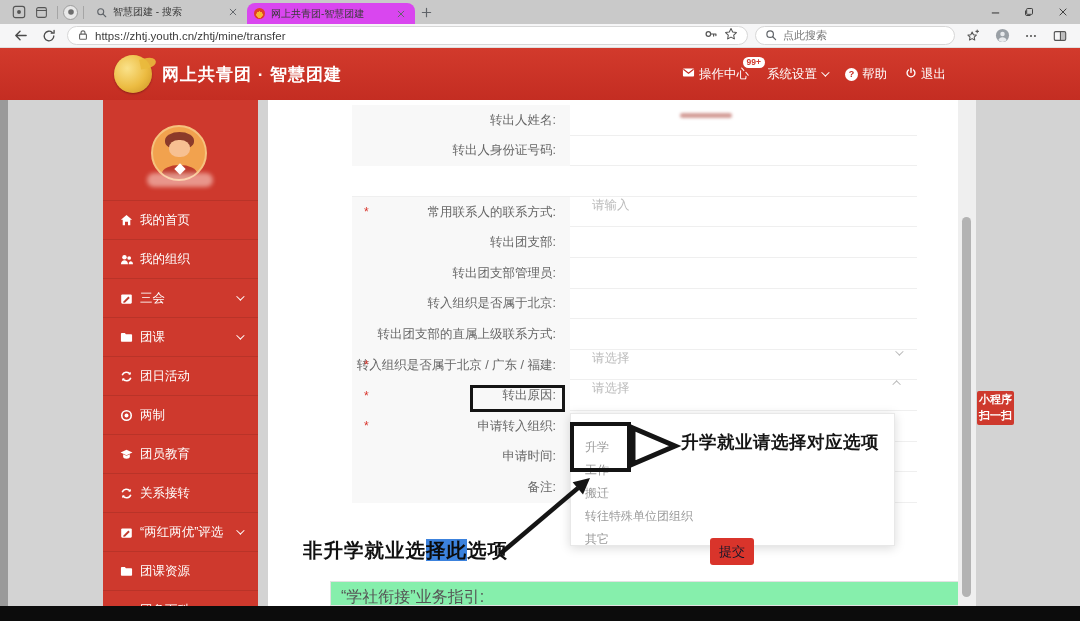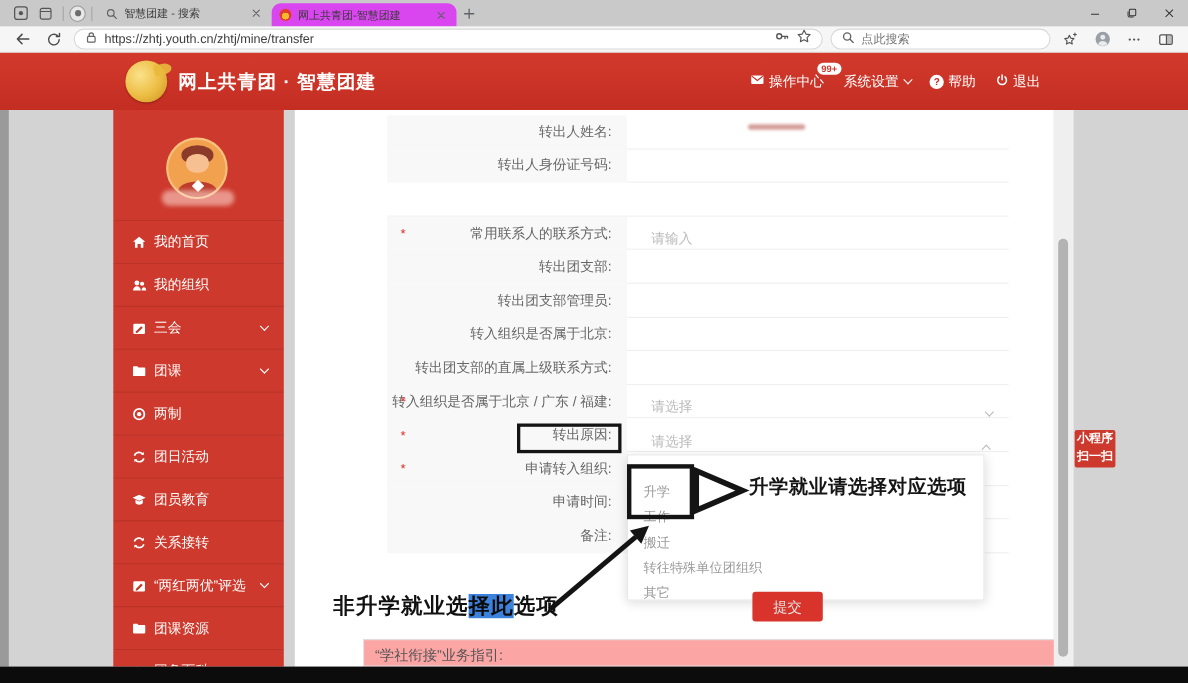--- a/index.html
+++ b/index.html
@@ -74,36 +74,36 @@
   .side-item .ic { display:inline-flex; margin-right:7px; color:#fff; }
   .side-item .chev { margin-left:auto; margin-right:16px; border-color:#fff; }
 
   
   #main { position:absolute; left:268px; top:100px; width:690px; height:506px; background:#ffffff; }
   #form-rows { position:absolute; left:62px; top:5px; width:565px;margin-left:22px; }
   .f-row { display:flex; height:30.6px; }
   .f-label { width:218px; background:#f8f8f8; display:flex; align-items:center; justify-content:flex-end;
              padding-right:14px; font-size:12.5px; color:#666; position:relative; white-space:nowrap; }
   .f-label .req { position:absolute; left:12px; color:#d9342b; font-size:12px; }
-  .f-value { flex:1; border-bottom:1px solid #efefef; display:flex; align-items:flex-end; padding-left:22px;
+  .f-value { flex:1; border-bottom:1px solid #efefef; display:flex; align-items:flex-start; padding-left:22px;
              position:relative; font-size:12.5px; color:#bbb; }
   .f-value .chev { border-color:#b9b9b9; position:absolute; right:16px; }
   #redact1 { position:absolute; left:412px; top:13px; width:52px; height:5px; border-radius:3px;
              background:rgba(170,60,50,.5); filter:blur(1.5px); }
 
   #dropdown { position:absolute; left:302px; top:313px; width:325px; height:133px; background:#ffffff;
               border:1px solid #e8e8e8; box-shadow:0 2px 10px rgba(0,0,0,.15); z-index:5; padding-top:22px; }
   #dd-list { list-style:none; }
   #dd-list li { height:23px; line-height:23px; padding-left:14px; font-size:12px; color:#9a9a9a; }
 
-  #submit-btn { position:absolute; left:416px; top:438px; width:64px; height:27px; background:#d9342b;
-                color:#e5e5e5; font-size:13px; border:none; border-radius:3px; z-index:6;
+  #submit-btn { position:absolute; left:442px; top:438px; width:44px; height:27px; background:#d9342b;
+                color:#0f172a; font-size:13px; border:none; border-radius:3px; z-index:6;
                 font-family:inherit; }
-  #guide-box { position:absolute; left:62px; top:481px; width:643px; height:25px; background:#fca5a5;
-               border:1px solid #e2e2e2; font-size:13px; color:#555; padding:5px 10px; }
+  #guide-box { position:absolute; left:62px; top:481px; width:643px; height:25px; background:#86efac;
+               border:1px solid #e2e2e2; font-size:16px; color:#555; padding:5px 10px; }
 
   
   #scroll-track { position:absolute; left:958px; top:100px; width:18px; height:506px; background:#efefef; }
   #scroll-thumb { position:absolute; left:4px; top:117px; width:9px; height:380px; background:#b3b3b3; border-radius:5px; }
   #mini-badge { position:absolute; left:977px; top:391px; width:37px; height:34px; background:#ce392d;
                 color:#ffffff; font-size:11px; font-weight:bold; text-align:center; line-height:16px;
                 border-radius:2px; padding-top:0; z-index:4; }
   #bottombar { position:absolute; left:0; top:606px; width:1080px; height:15px; background:#0c0c0c; }
 
   
@@ -327,36 +327,36 @@
             <svg viewBox="0 0 14 14" width="13" height="13">
               <path d="M1 3.1c0-.5.4-.9.9-.9h3.3l1.2 1.2h5.7c.5 0 .9.4.9.9v6.5c0 .5-.4.9-.9.9H1.9c-.5 0-.9-.4-.9-.9z" fill="currentColor"></path>
             </svg>
           </span>
           <span>团课</span>
           <span class="chev"></span>
         </div>
         <div class="side-item">
           <span class="ic">
             <svg viewBox="0 0 14 14" width="13" height="13">
-              <circle cx="7" cy="7" r="5.1" fill="none" stroke="currentColor" stroke-width="1.7"></circle>
-              <circle cx="7" cy="7" r="2.1" fill="currentColor"></circle>
-            </svg>
-          </span>
-          <span>两制</span>
-        </div>
-        <div class="side-item">
-          <span class="ic">
-            <svg viewBox="0 0 14 14" width="13" height="13">
               <path d="M11.6 8.3A4.8 4.8 0 0 1 3 9.4" fill="none" stroke="currentColor" stroke-width="1.6"></path>
               <path d="M2.4 5.7A4.8 4.8 0 0 1 11 4.6" fill="none" stroke="currentColor" stroke-width="1.6"></path>
               <path d="M11.6 2v2.8H8.8z" fill="currentColor"></path>
               <path d="M2.4 12V9.2H5.2z" fill="currentColor"></path>
             </svg>
           </span>
           <span>团日活动</span>
+        </div>
+        <div class="side-item">
+          <span class="ic">
+            <svg viewBox="0 0 14 14" width="13" height="13">
+              <circle cx="7" cy="7" r="5.1" fill="none" stroke="currentColor" stroke-width="1.7"></circle>
+              <circle cx="7" cy="7" r="2.1" fill="currentColor"></circle>
+            </svg>
+          </span>
+          <span>两制</span>
         </div>
         <div class="side-item">
           <span class="ic">
             <svg viewBox="0 0 14 14" width="13" height="13">
               <path d="M7 1.8 13.4 4.8 7 7.8.6 4.8z" fill="currentColor"></path>
               <path d="M3.4 6.7v3.1c0 .9 1.6 1.8 3.6 1.8s3.6-.9 3.6-1.8V6.7L7 8.4z" fill="currentColor"></path>
             </svg>
           </span>
           <span>团员教育</span>
         </div>

